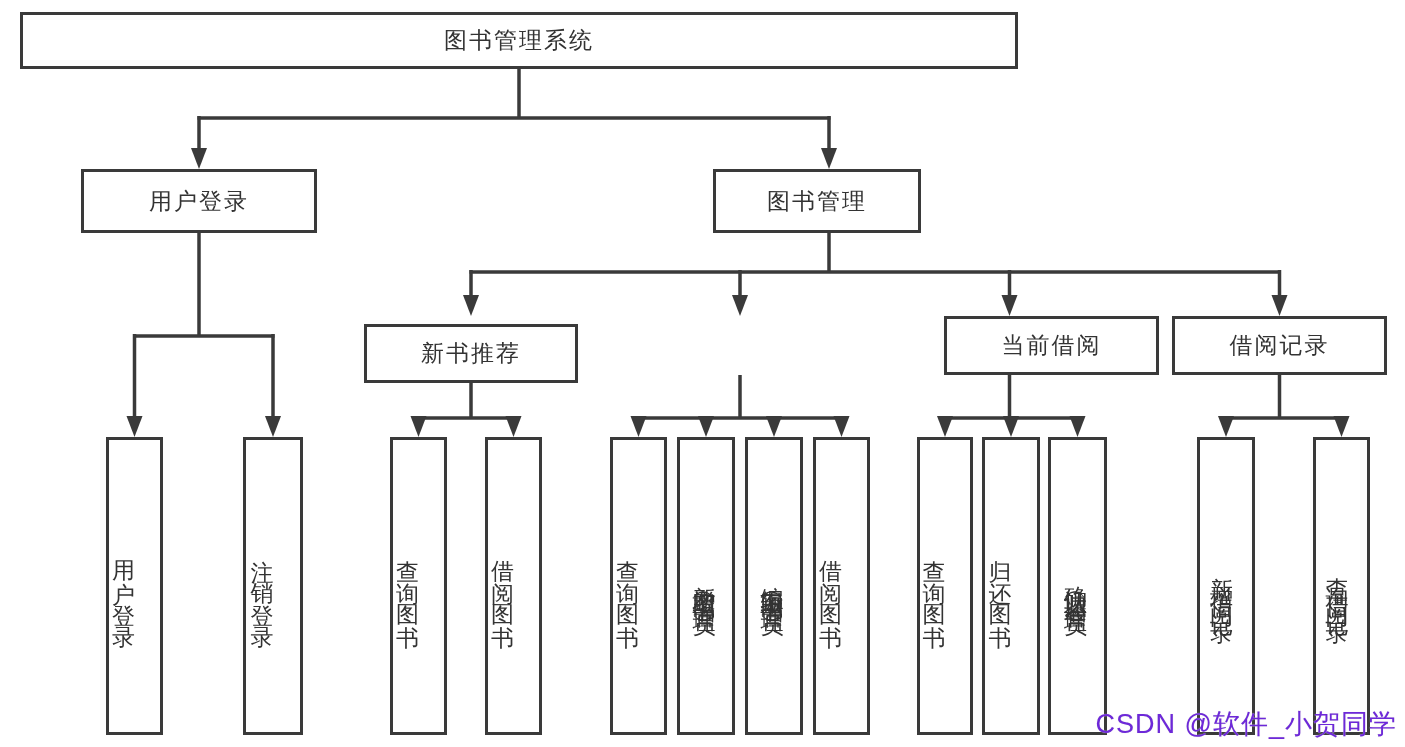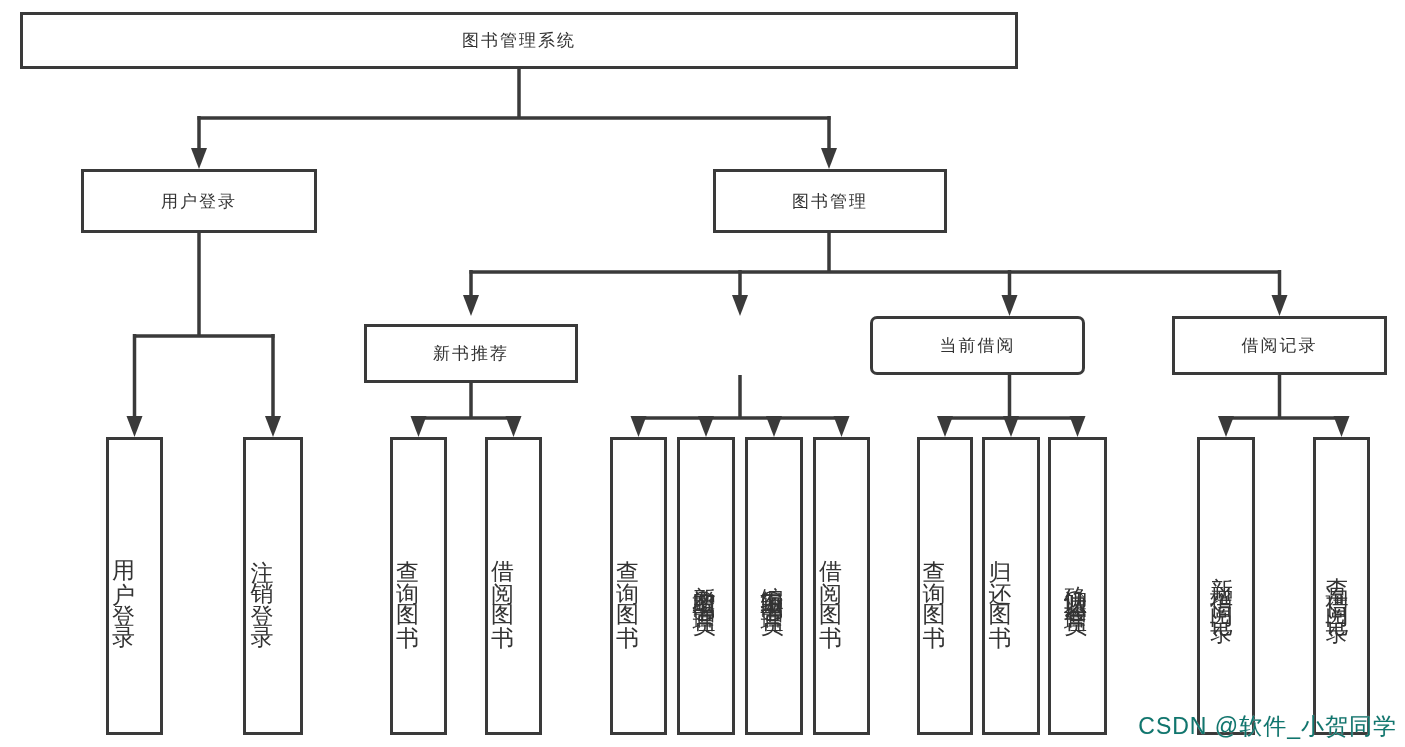--- a/index.html
+++ b/index.html
@@ -6,28 +6,28 @@
   .canvas{
     position:relative;width:1405px;height:747px;background:#ffffff;
     font-family:"Liberation Sans","DejaVu Sans",sans-serif;overflow:hidden;
   }
   svg.wires{position:absolute;left:0;top:0;width:1405px;height:747px;}
   .node{
     position:absolute;box-sizing:border-box;background:#ffffff;
     border:3px solid #3a3a3a;display:flex;align-items:center;justify-content:center;
     color:#333333;
   }
-  .hlabel{font-size:17px;letter-spacing:2px;white-space:nowrap;}
+  .hlabel{font-size:23px;letter-spacing:2px;white-space:nowrap;}
   
   .root {left:20px;  top:12px;  width:998px;height:57px;}
   .l2a  {left:81px;  top:169px; width:236px;height:64px;}
-  .l2b  {left:713px; top:169px; width:234px;height:64px;}
+  .l2b  {left:713px; top:169px; width:208px;height:64px;}
   .l3a  {left:364px; top:324px; width:214px;height:59px;}
   .l3b  {left:633px; top:316px; width:214px;height:59px;}
-  .l3c  {left:870px; top:316px; width:215px;height:59px;border-radius:7px;}
+  .l3c  {left:944px; top:316px; width:215px;height:59px;}
   .l3d  {left:1172px;top:316px; width:215px;height:59px;}
   
   .leaf{top:437px;height:298px;}
   .leaf1 {left:106px; width:57px;}
   .leaf2 {left:243px; width:60px;}
   .leaf3 {left:390px; width:57px;}
   .leaf4 {left:485px; width:57px;}
   .leaf5 {left:610px; width:57px;}
   .leaf6 {left:677px; width:58px;}
   .leaf7 {left:745px; width:58px;}
@@ -39,21 +39,21 @@
   .leaf13{left:1313px;width:57px;}
   .vtext{
     writing-mode:vertical-rl;text-orientation:mixed;
     font-size:23px;color:#333333;line-height:1;white-space:nowrap;
   }
   .ls-wide {letter-spacing:22px;padding-block-start:22px;}
   .ls-mid  {letter-spacing:9px; padding-block-start:9px;}
   .ls-tight{letter-spacing:4px; padding-block-start:4px;}
   .watermark{
     position:absolute;right:8px;bottom:5px;
-    font-size:23px;color:#0f766e;letter-spacing:1px;white-space:nowrap;
+    font-size:27px;color:#6d28d9;letter-spacing:1px;white-space:nowrap;
     text-shadow:0 0 1px #d9d9d9;
   }
 </style>
 </head>
 <body>
 
 <div class="canvas">
 
   <svg class="wires" viewBox="0 0 1405 747" fill="none">
     <g stroke="#3a3a3a" stroke-width="3.5">

